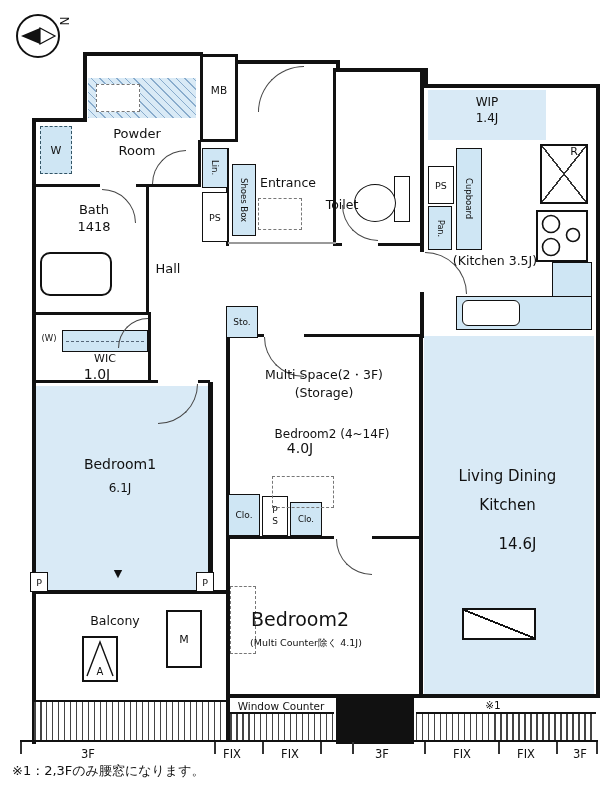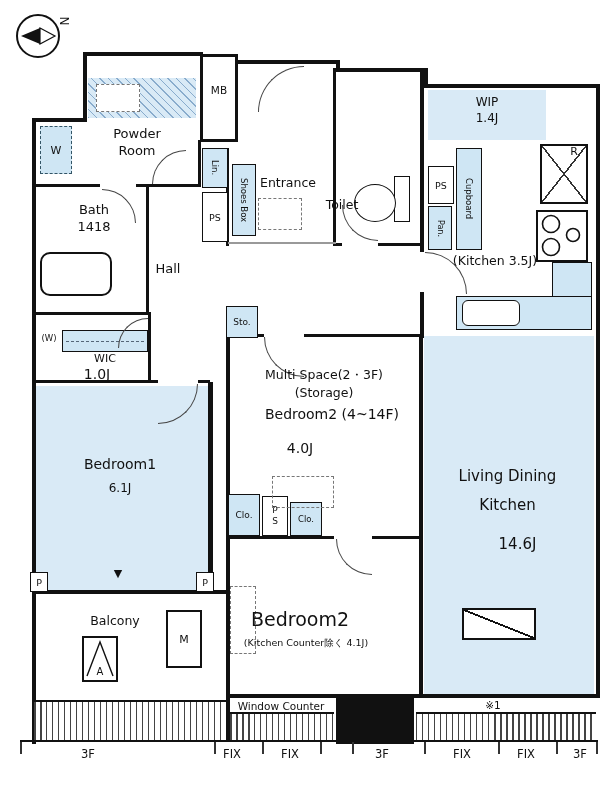--- a/index.html
+++ b/index.html
@@ -178,39 +178,40 @@
   <div class="lbl" style="left:62px;top:220px;width:64px">1418</div>
   <div class="lbl" style="left:248px;top:176px;width:80px;font-size:12.5px">Entrance</div>
   <div class="lbl" style="left:316px;top:198px;width:52px;font-size:12.5px">Toilet</div>
   <div class="lbl" style="left:140px;top:262px;width:56px">Hall</div>
   <div class="lbl" style="left:428px;top:96px;width:118px;font-size:12px">WIP</div>
   <div class="lbl" style="left:428px;top:112px;width:118px;font-size:12px">1.4J</div>
   <div class="lbl" style="left:430px;top:254px;width:130px;font-size:12.5px">(Kitchen 3.5J)</div>
 
   <div class="lbl" style="left:230px;top:368px;width:188px;font-size:12.5px">Multi Space(2・3F)</div>
   <div class="lbl" style="left:230px;top:386px;width:188px;font-size:12.5px">(Storage)</div>
-  <div class="lbl" style="left:230px;top:406px;width:204px;font-size:14px">Bedroom2 (4~14F)</div>
+  <div class="lbl" style="left:230px;top:428px;width:204px;font-size:12px">Bedroom2 (4~14F)</div>
   <div class="lbl" style="left:230px;top:440px;width:140px;font-size:14px">4.0J</div>
 
   <div class="lbl" style="left:40px;top:456px;width:160px;font-size:14px">Bedroom1</div>
   <div class="lbl" style="left:40px;top:482px;width:160px;font-size:12px">6.1J</div>
 
   <div class="lbl" style="left:430px;top:497px;width:155px;font-size:15px">Kitchen</div>
   <div class="lbl" style="left:430px;top:468px;width:155px;font-size:15px">Living Dining</div>
   <div class="lbl" style="left:440px;top:536px;width:155px;font-size:15px">14.6J</div>
 
   <div class="lbl" style="left:230px;top:609px;width:140px;font-size:19px">Bedroom2</div>
-  <div class="lbl" style="left:226px;top:638px;width:160px;font-size:9.5px">(Kitchen Counter除く 4.1J)</div>
+  <div class="lbl" style="left:226px;top:638px;width:160px;font-size:9.5px">(Multi Counter除く 4.1J)</div>
 
   <div class="lbl" style="left:75px;top:614px;width:80px;font-size:12.5px">Balcony</div>
   <div class="lbl" style="left:226px;top:700px;width:110px;font-size:10.5px">Window Counter</div>
   <div class="lbl" style="left:478px;top:699px;width:30px;font-size:10.5px;background:#fff">※1</div>
 
   <div class="lbl" style="left:70px;top:748px;width:36px;font-size:11.5px">3F</div>
   <div class="lbl" style="left:214px;top:748px;width:36px;font-size:11.5px">FIX</div>
   <div class="lbl" style="left:272px;top:748px;width:36px;font-size:11.5px">FIX</div>
   <div class="lbl" style="left:364px;top:748px;width:36px;font-size:11.5px">3F</div>
   <div class="lbl" style="left:444px;top:748px;width:36px;font-size:11.5px">FIX</div>
   <div class="lbl" style="left:508px;top:748px;width:36px;font-size:11.5px">FIX</div>
   <div class="lbl" style="left:562px;top:748px;width:36px;font-size:11.5px">3F</div>
 
+  <div class="lbl" style="left:12px;top:764px;width:300px;text-align:left;font-size:13px">※1：2,3Fのみ腰窓になります。</div>
 
 </div>
 
 </body></html>

